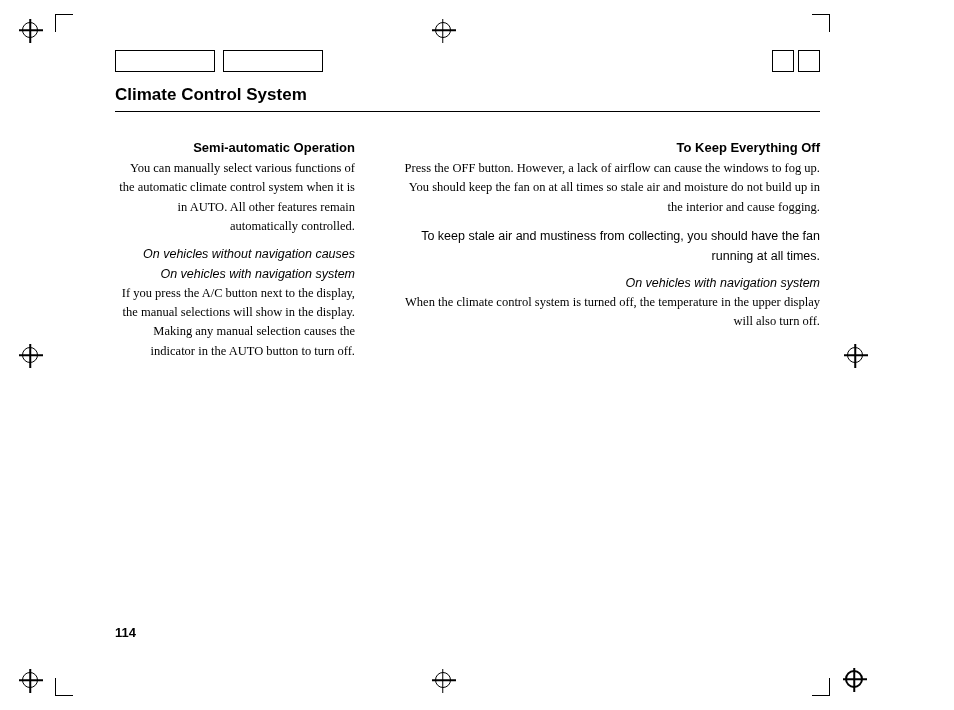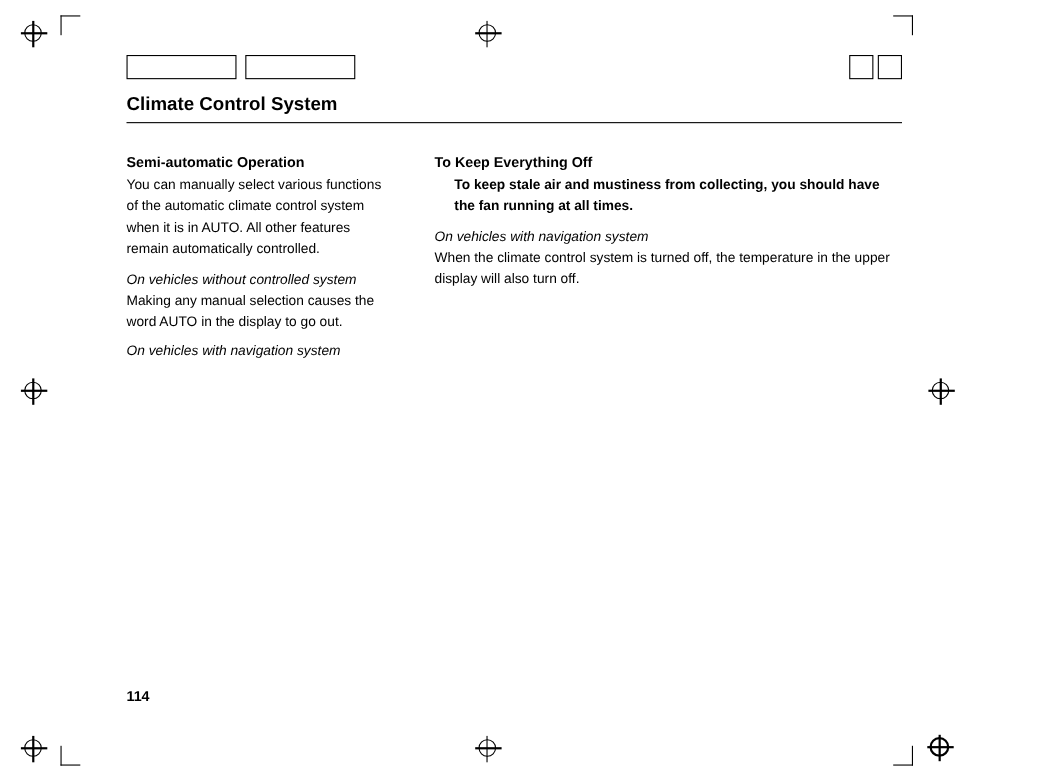--- a/index.html
+++ b/index.html
@@ -189,20 +189,21 @@
 
     
     .content-area {
       position: absolute;
       top: 130px;
       left: 115px;
       right: 65px;
       bottom: 90px;
       display: flex;
       gap: 0px;
+      text-align: right;
     }
 
     .left-column {
       width: 260px;
       padding-right: 20px;
       border-right: 0px;
       padding-top: 10px;
     }
 
     .right-column {
@@ -215,21 +216,21 @@
       font-weight: bold;
       font-size: 13px;
       font-family: Arial, Helvetica, sans-serif;
       margin-bottom: 4px;
     }
 
     .body-text {
       font-size: 12.5px;
       line-height: 1.55;
       margin-bottom: 10px;
-      font-family: Liberation Sans, sans-serif;
+      font-family: Liberation Serif, serif;
     }
 
     .italic-heading {
       font-style: italic;
       font-weight: normal;
       font-size: 12.5px;
       font-family: Arial, Helvetica, sans-serif;
       margin-bottom: 3px;
       margin-top: 6px;
     }
@@ -283,31 +284,32 @@
   <div class="title-section">
     <h1 class="page-title">Climate Control System</h1>
   </div>
 
   <div class="content-area">
 
     <div class="left-column">
       <p class="section-heading">Semi-automatic Operation</p>
       <p class="body-text">You can manually select various functions of the automatic climate control system when it is in AUTO. All other features remain automatically controlled.</p>
 
-      <p class="italic-heading">On vehicles without controlled system</p>
-      <p class="body-text">Making any manual selection causes the word AUTO in the display to go out.</p>
+      <p class="italic-heading">On vehicles without navigation causes</p>
 
       <p class="italic-heading">On vehicles with navigation system</p>
+      <p class="body-text">If you press the A/C button next to the display, the manual selections will show in the display. Making any manual selection causes the indicator in the AUTO button to turn off.</p>
     </div>
 
     <div class="right-column">
       <p class="section-heading">To Keep Everything Off</p>
-
-
-      <p class="indented-text" style="margin-bottom: 10px; font-weight: bold;">To keep stale air and mustiness from collecting, you should have the fan running at all times.</p>
+      <p class="body-text">Press the OFF button. However, a lack of airflow can cause the windows to fog up. You should keep the fan on at all times so stale air and moisture do not build up in the interior and cause fogging.</p>
+
+
+      <p class="indented-text" style="margin-bottom: 10px;">To keep stale air and mustiness from collecting, you should have the fan running at all times.</p>
 
       <p class="italic-heading">On vehicles with navigation system</p>
       <p class="body-text">When the climate control system is turned off, the temperature in the upper display will also turn off.</p>
     </div>
   </div>
 
   <div class="page-number">114</div>
 
 </div>
 

